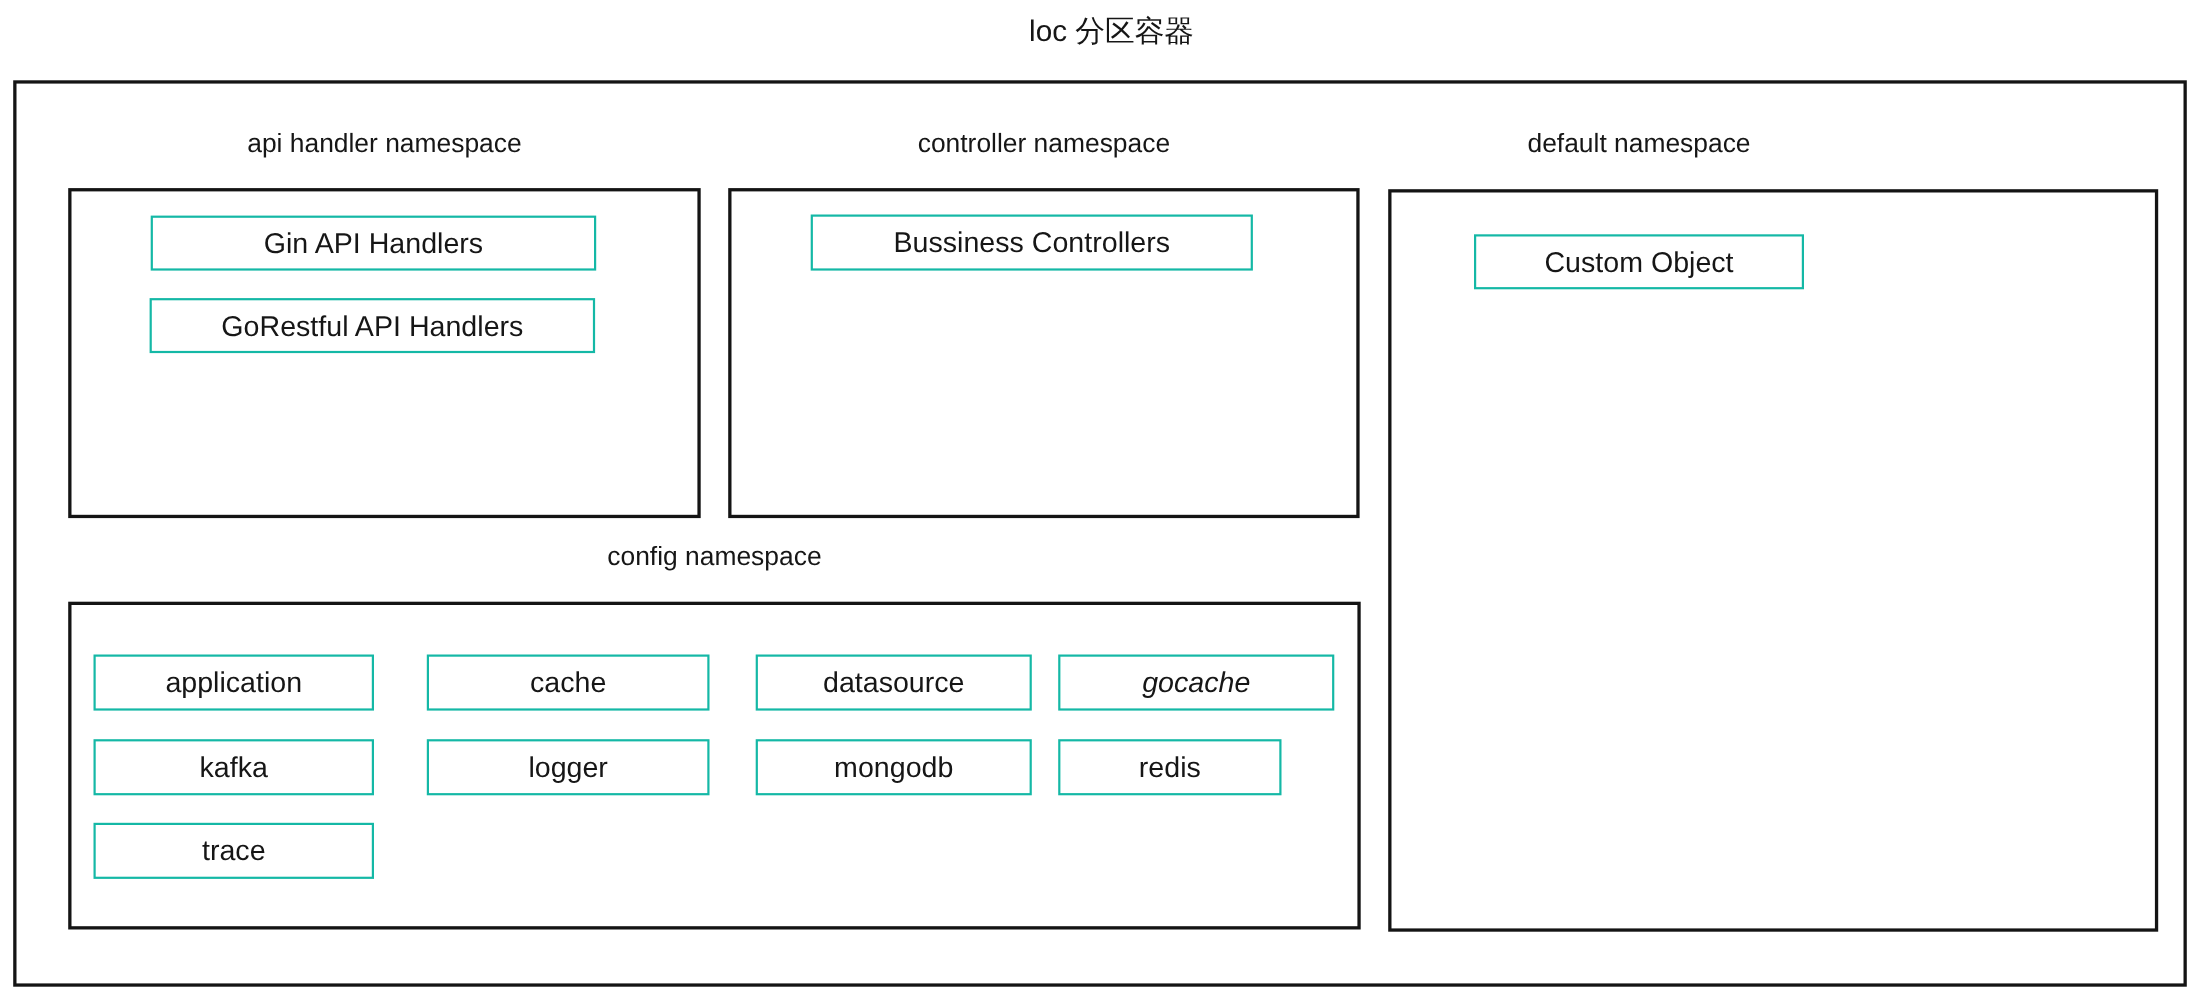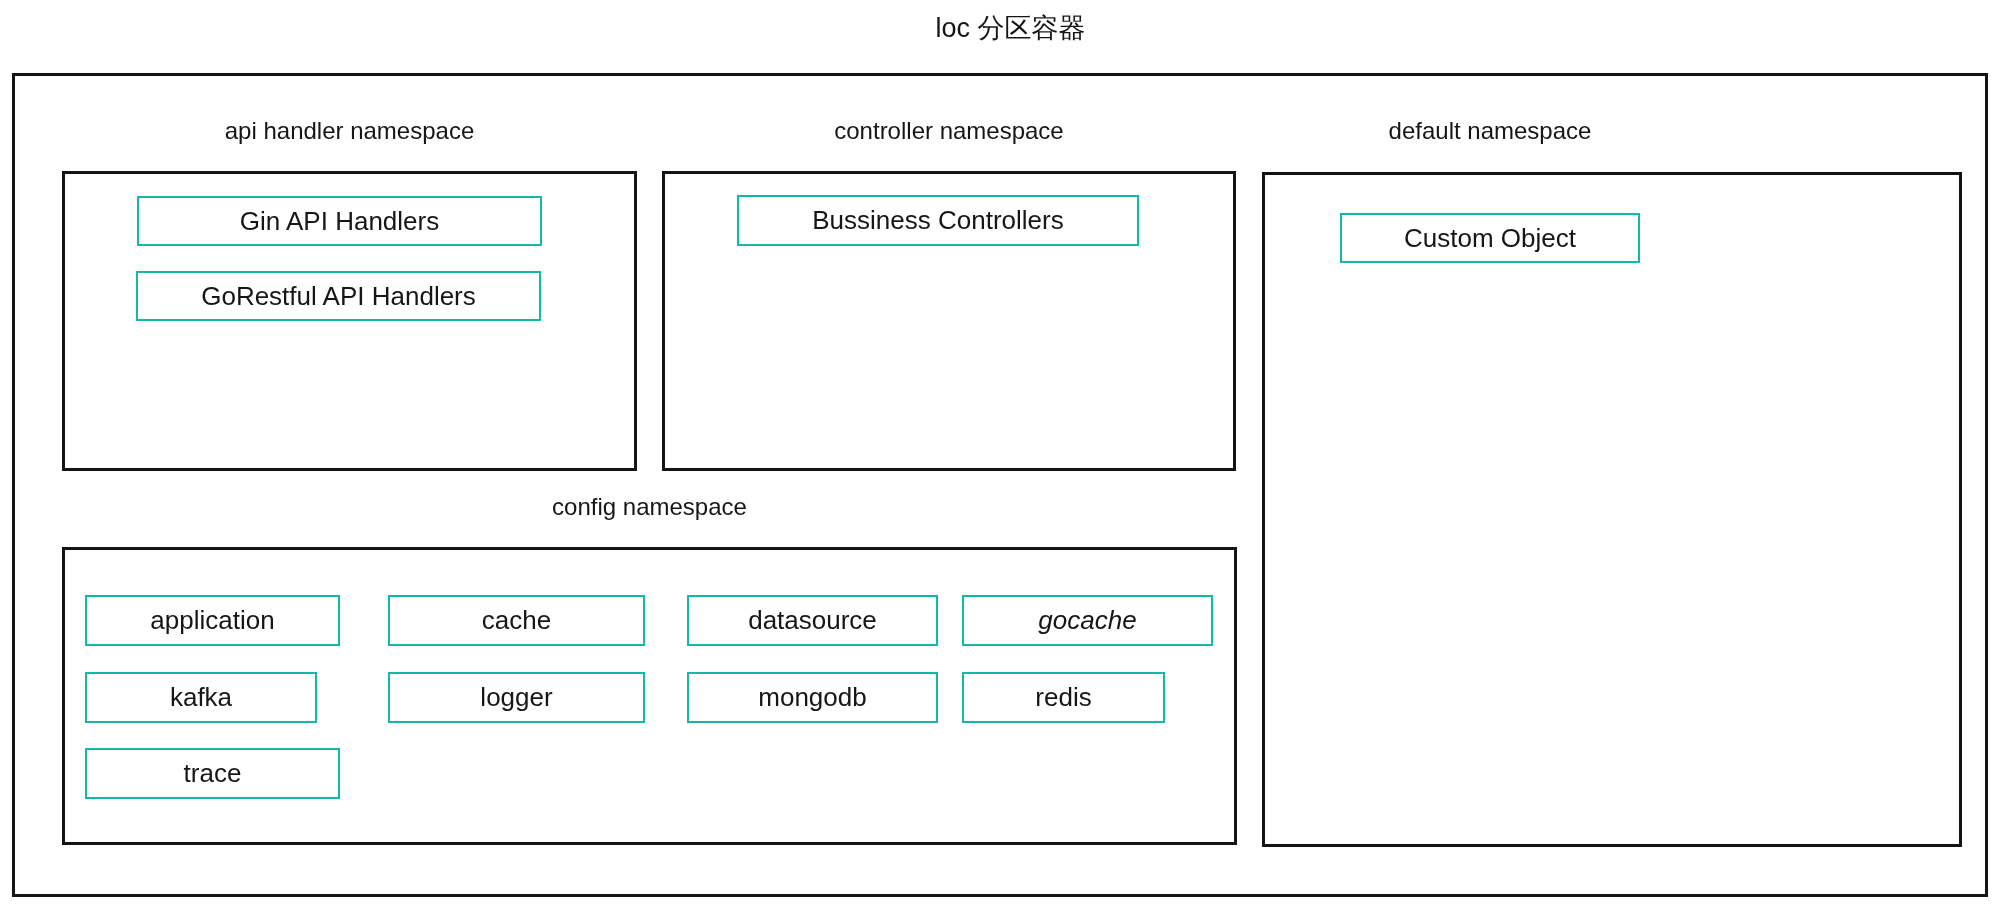--- a/index.html
+++ b/index.html
@@ -72,20 +72,20 @@
   <div class="ns-box" style="left:1262px; top:172px; width:700px; height:675px;"></div>
   <div class="node" style="left:1340px; top:213px; width:300px; height:50px;">Custom Object</div>
 
   <div class="ns-box" style="left:62px; top:547px; width:1175px; height:298px;"></div>
 
   <div class="node" style="left:85px; top:595px; width:255px; height:51px;">application</div>
   <div class="node" style="left:388px; top:595px; width:257px; height:51px;">cache</div>
   <div class="node" style="left:687px; top:595px; width:251px; height:51px;">datasource</div>
   <div class="node" style="left:962px; top:595px; width:251px; height:51px;font-style:italic;">gocache</div>
 
-  <div class="node" style="left:85px; top:672px; width:232px; height:51px;">kafka</div>
+  <div class="node" style="left:85px; top:672px; width:255px; height:51px;">kafka</div>
   <div class="node" style="left:388px; top:672px; width:257px; height:51px;">logger</div>
   <div class="node" style="left:687px; top:672px; width:251px; height:51px;">mongodb</div>
   <div class="node" style="left:962px; top:672px; width:203px; height:51px;">redis</div>
 
   <div class="node" style="left:85px; top:748px; width:255px; height:51px;">trace</div>
 
 </div>
 
 </body></html>

